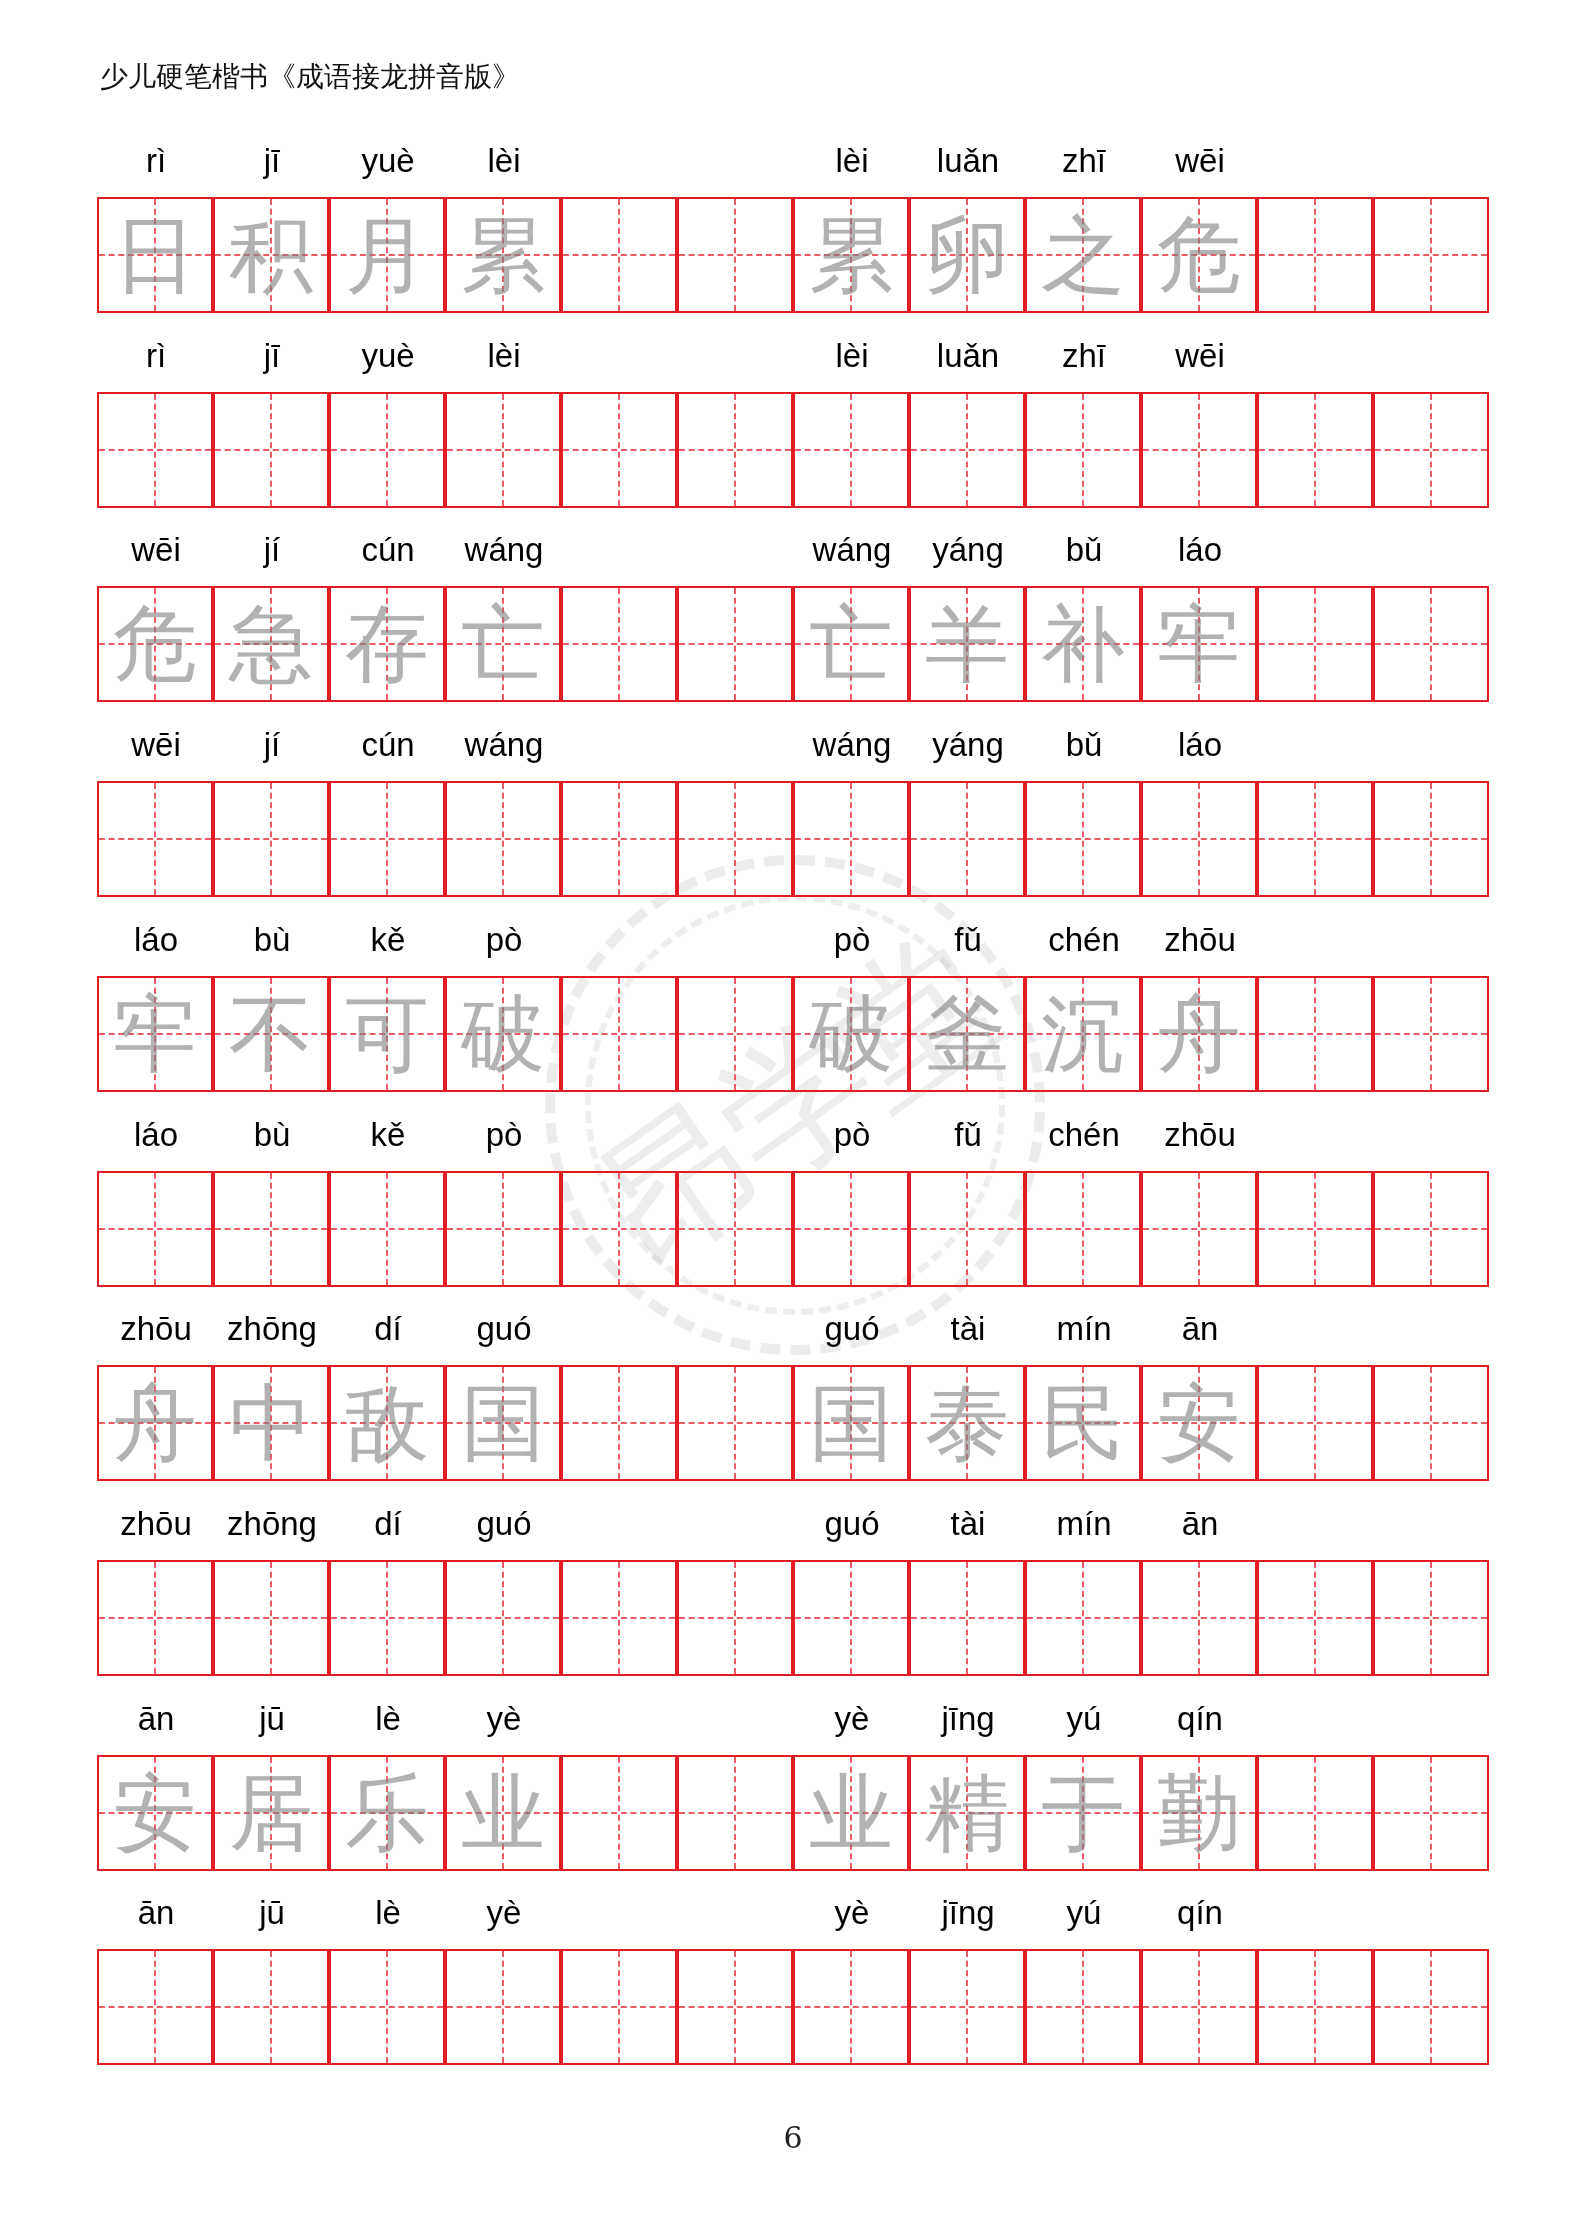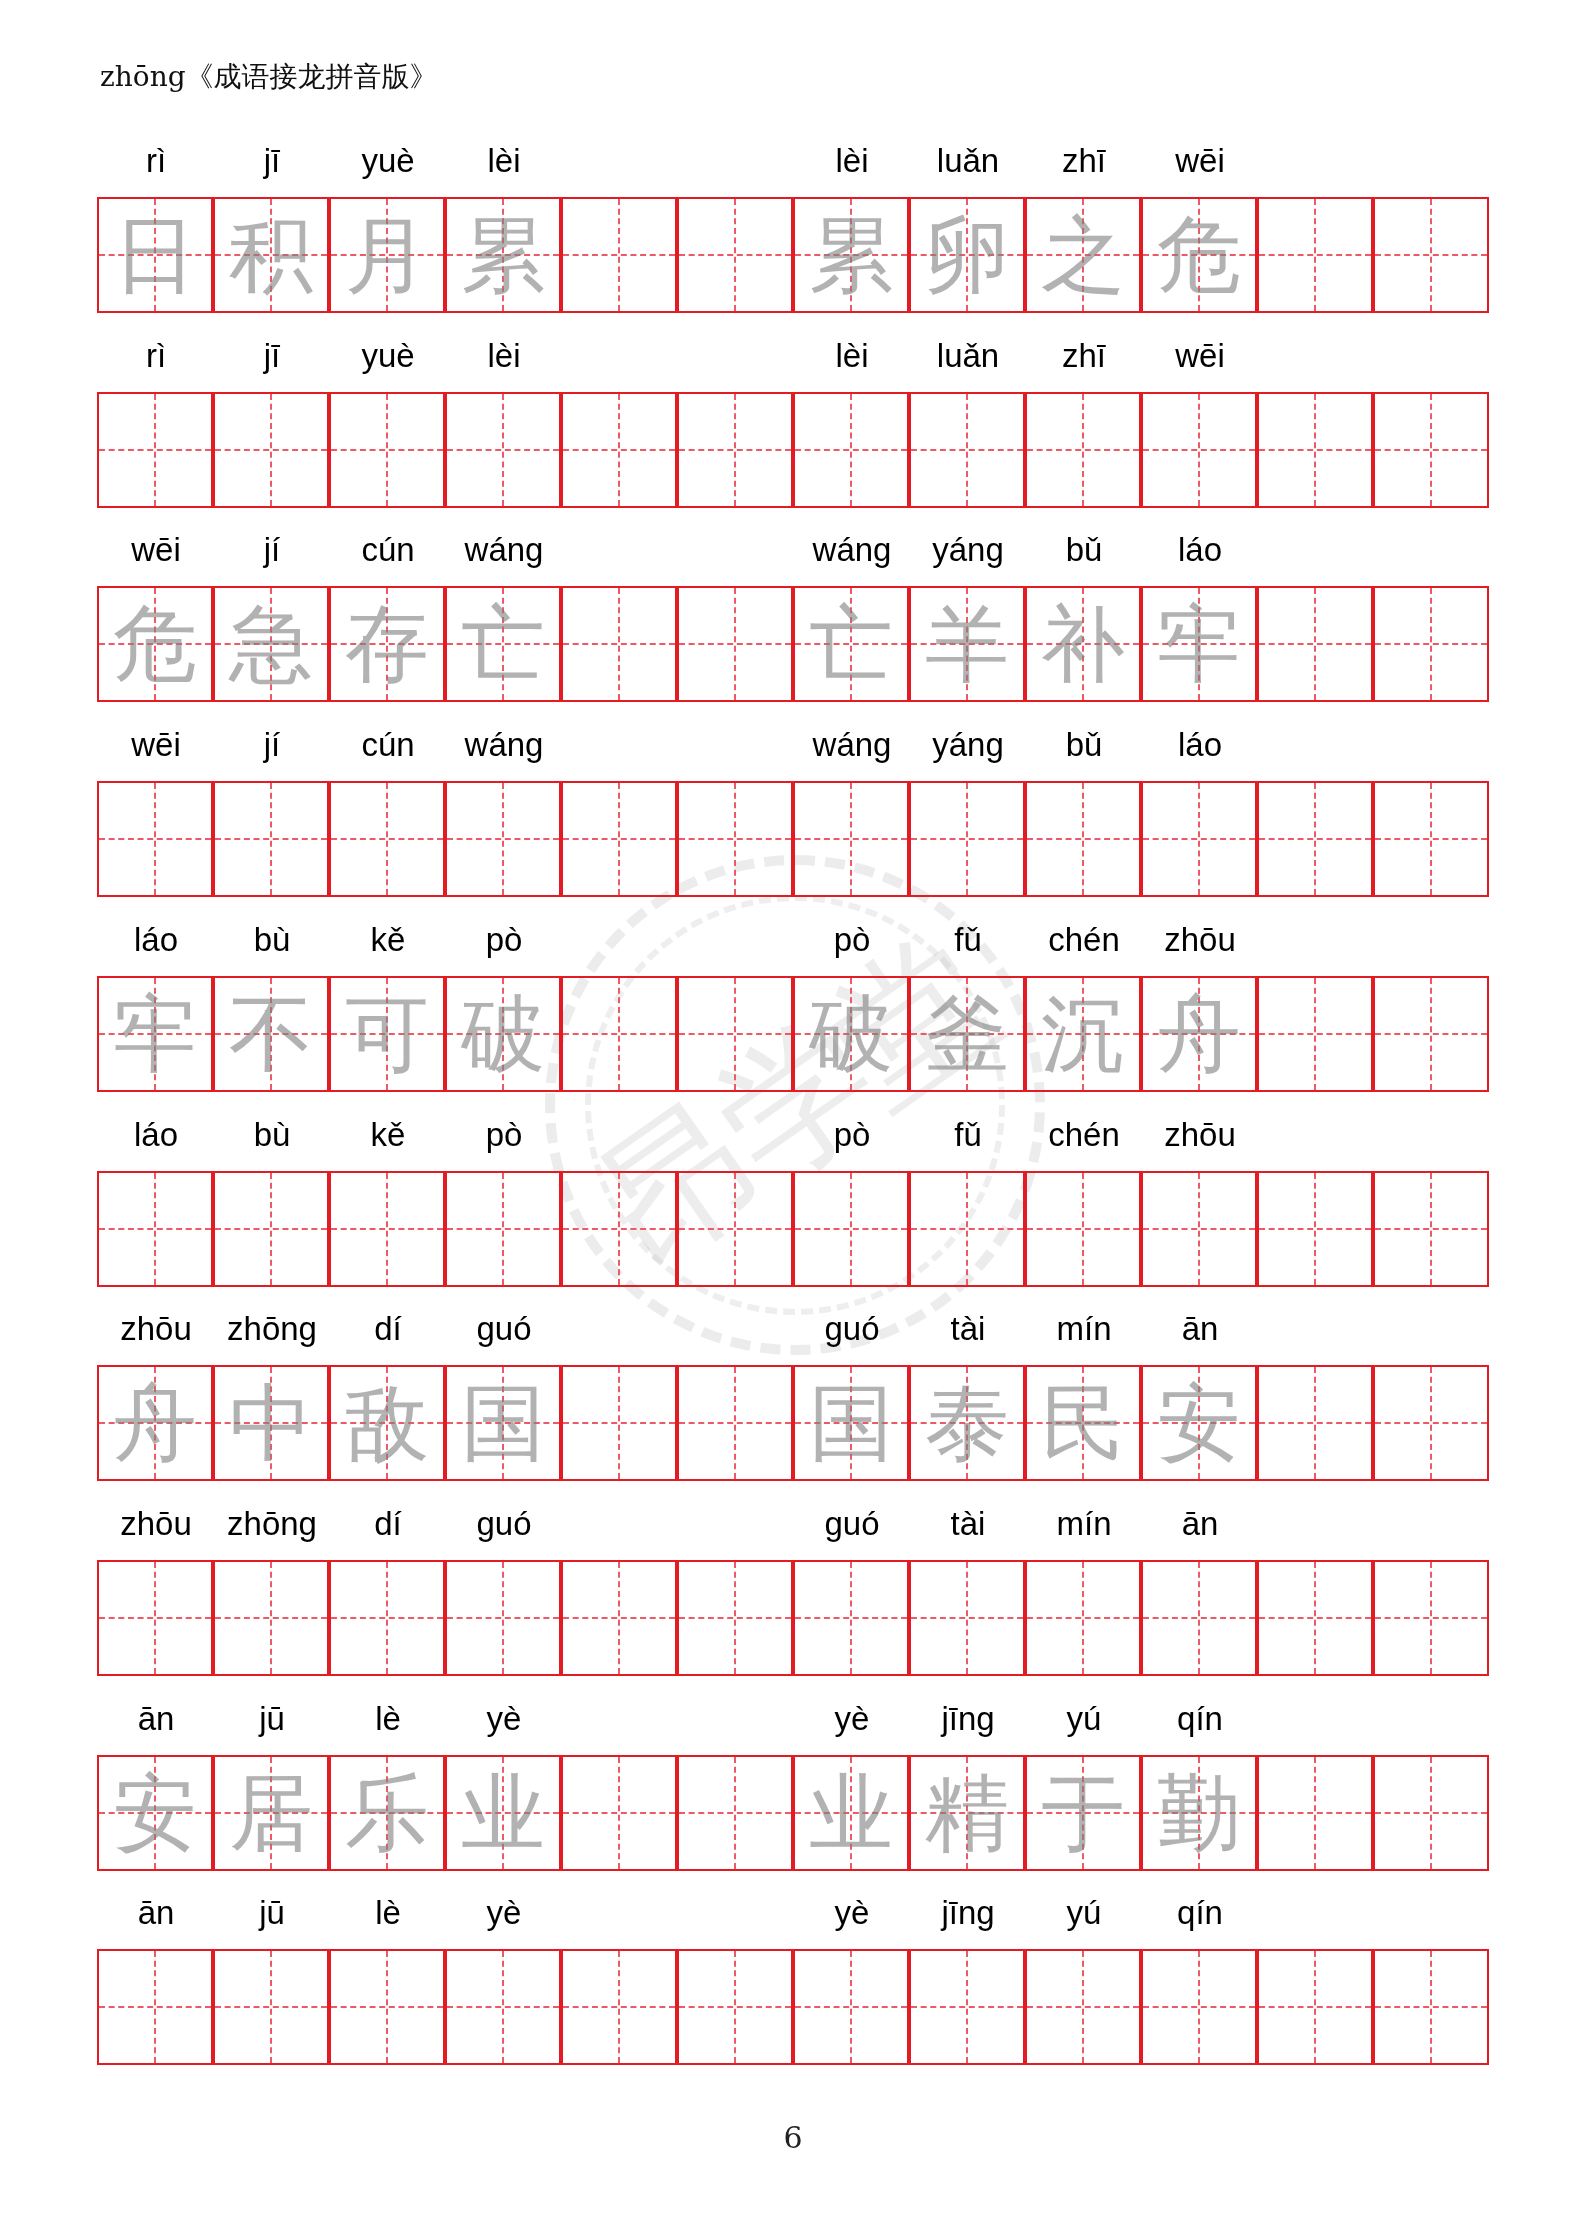--- a/index.html
+++ b/index.html
@@ -14,21 +14,21 @@
   .cell .h { position: absolute; top: 50%; left: 0; right: 0; height: 0; border-top: 2px dashed #ec5a66; margin-top: -1px; }
   .cell .ch { position: absolute; left: 0; top: 0; width: 112px; height: 112px; text-align: center; line-height: 112px; font-family: "DejaVu Serif", "Liberation Serif", serif; font-size: 84px; color: rgba(130,130,130,0.62); }
   .watermark { position: absolute; left: 545px; top: 855px; width: 500px; height: 500px; border-radius: 50%; border: 10px dashed rgba(200,200,200,0.35); box-sizing: border-box; pointer-events: none; }
   .watermark-inner { position: absolute; left: 30px; top: 30px; right: 30px; bottom: 30px; border-radius: 50%; border: 6px dashed rgba(200,200,200,0.3); }
   .watermark-text { position: absolute; left: 0; top: 0; width: 100%; height: 100%; display: flex; align-items: center; justify-content: center; transform: rotate(-35deg); font-family: "DejaVu Sans", sans-serif; font-size: 150px; color: rgba(190,190,190,0.28); letter-spacing: -10px; }
   .page-number { position: absolute; left: 0; width: 1586px; top: 2120px; text-align: center; font-family: "DejaVu Serif", "Liberation Serif", serif; font-size: 30px; color: #222; }
 </style>
 </head>
 <body>
 
-<div class="header">zhōng《成语接龙拼音版》</div>
+<div class="header">少儿硬笔楷书《成语接龙拼音版》</div>
 
 <div class="watermark">
   <div class="watermark-inner"></div>
   <div class="watermark-text">昂学堂</div>
 </div>
 
 <div id="sheet">
     <div class="block" style="top: 135px; height: 178px;">
       <div class="pinyin-row" style="top: 4px;">
         <div class="py" style="left: 0px;">rì</div>

